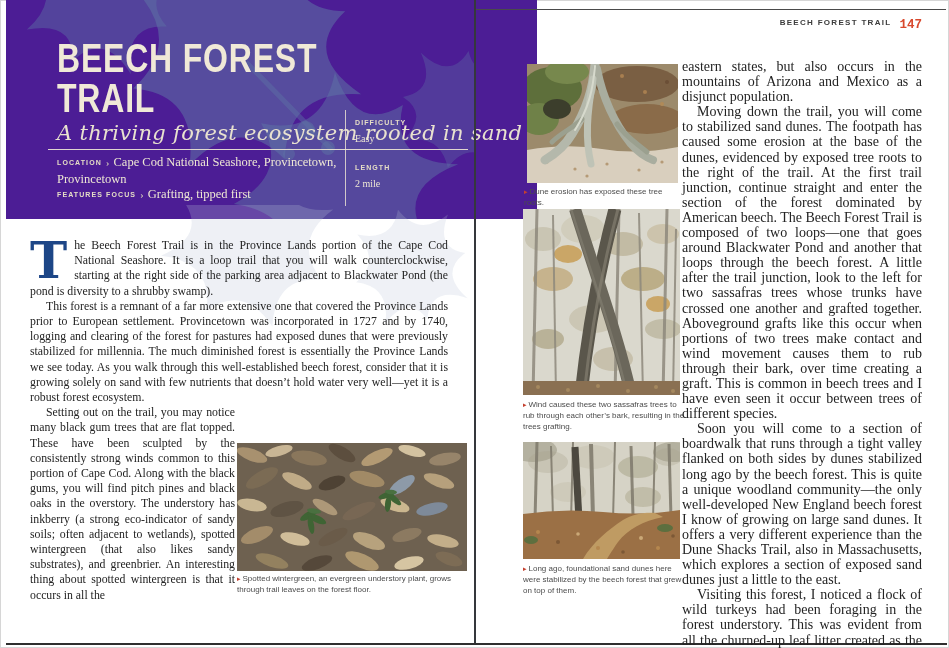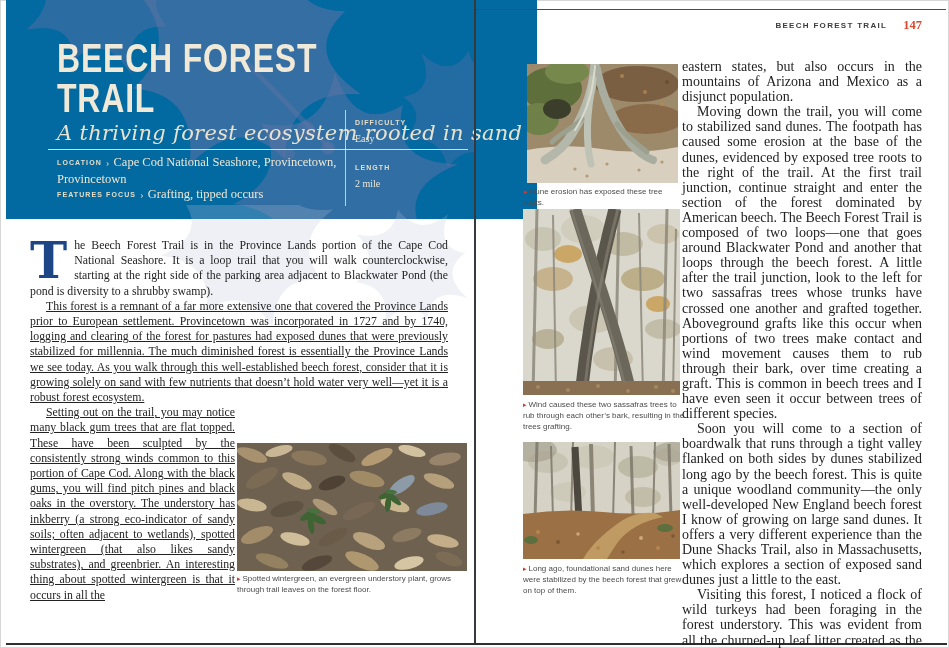--- a/index.html
+++ b/index.html
@@ -1,20 +1,20 @@
 <!DOCTYPE html>
 <html><head>
 <meta charset="utf-8">
 <style>
   html,body{margin:0;padding:0;background:#ffffff;}
   .spread{position:relative;width:949px;height:648px;background:#ffffff;overflow:hidden;
           font-family:"Liberation Serif",serif;box-shadow:inset 0 0 0 1px #d6d6d6;}
 
   
-  .trail-header{position:absolute;left:6px;top:0;width:531px;height:219px;background:#0369a1;overflow:hidden;}
+  .trail-header{position:absolute;left:6px;top:0;width:531px;height:219px;background:#4c1d95;overflow:hidden;}
   .wm{position:absolute;left:0;top:0;}
   .title{position:absolute;left:51px;top:38px;color:#f0e9d7;
          font-family:"Liberation Sans",sans-serif;font-weight:800;font-size:40px;line-height:40px;
          letter-spacing:1px;transform:scaleX(.8);transform-origin:0 0;white-space:nowrap;}
   .subtitle{position:absolute;left:51px;top:121px;color:#e9e2cf;
             font-family:"DejaVu Serif",serif;font-style:italic;font-size:21px;letter-spacing:.3px;white-space:nowrap;}
   .hrule{position:absolute;left:42px;top:149px;width:420px;height:1px;background:rgba(240,233,214,.9);}
   .vrule{position:absolute;left:339px;top:110px;width:1px;height:96px;background:rgba(240,233,214,.8);}
   .info-left{position:absolute;left:51px;top:155px;width:284px;color:#eee7d4;font-size:12.5px;line-height:15.5px;}
   .lbl{font-family:"Liberation Sans",sans-serif;font-weight:700;font-size:7px;letter-spacing:1.1px;
@@ -28,44 +28,44 @@
   .bottom-rule{position:absolute;left:6px;top:643px;width:941px;height:2px;background:#2e2e2e;}
   .top-right-rule{position:absolute;left:476px;top:9px;width:470px;height:1px;background:#4a4a4a;}
 
   
   .wm-below{position:absolute;left:130px;top:205px;z-index:0;opacity:.5;}
 
   
   .left-body{position:absolute;left:30px;top:238px;width:418px;z-index:1;
              font-size:11.8px;line-height:15.2px;color:#232323;text-align:justify;}
   .left-body p{margin:0;}
-  .left-body p.ind{text-indent:16px;text-decoration:underline;}
+  .left-body p.ind{text-indent:16px;}
   .dropcap{float:left;font-family:"DejaVu Serif",serif;font-weight:700;font-size:50px;line-height:41px;
            color:#1d4687;margin:2px 7px 0 0;}
   .narrow{width:205px;}
 
   
   .photo{position:absolute;display:block;}
   .cap{position:absolute;font-family:"Liberation Sans",sans-serif;font-size:8px;line-height:11px;color:#4c4c4c;}
   .cap-arrow{color:#c4402f;font-size:7px;margin-right:2px;}
 
   .photo-leaves{left:237px;top:443px;}
   .cap-left{left:237px;top:573px;width:226px;}
   .ph1{left:527px;top:64px;}
   .cap1{left:524px;top:186px;width:160px;}
   .ph2{left:523px;top:209px;}
   .cap2{left:523px;top:399px;width:162px;}
   .ph3{left:523px;top:442px;}
   .cap3{left:523px;top:563px;width:162px;}
 
   
   .run-head{position:absolute;left:680px;top:18px;width:242px;display:flex;justify-content:flex-end;
-            align-items:center;gap:16px;}
+            align-items:flex-start;gap:8px;}
   .run-title{font-family:"Liberation Sans",sans-serif;font-weight:700;font-size:8px;letter-spacing:1.3px;color:#3c3c3c;}
-  .page-num{font-family:Liberation Serif, serif;font-weight:700;font-size:12.5px;color:#d8492e;}
+  .page-num{font-family:Liberation Mono, monospace;font-weight:700;font-size:12.5px;color:#d8492e;}
 
   .right-body{position:absolute;left:682px;top:59px;width:240px;z-index:1;
               font-size:14px;line-height:15.1px;color:#232323;text-align:justify;}
   .right-body p{margin:0;}
   .right-body p.ind{text-indent:15px;}
 </style>
 </head>
 <body>
 
 <div class="spread">
@@ -89,21 +89,21 @@
     <div class="title">
       <div>BEECH FOREST</div>
       <div>TRAIL</div>
     </div>
     <div class="subtitle">A thriving forest ecosystem rooted in sand</div>
     <div class="hrule"></div>
     <div class="vrule"></div>
 
     <div class="info-left">
       <span class="lbl">LOCATION</span><span class="arr">›</span><span class="val">Cape Cod National Seashore, Provincetown, Provincetown</span><br>
-      <span class="lbl">FEATURES FOCUS</span><span class="arr">›</span><span class="val">Grafting, tipped occurs</span>
+      <span class="lbl">FEATURES FOCUS</span><span class="arr">›</span><span class="val">Grafting, tipped first</span>
     </div>
 
     <div class="info-right">
       <span class="lbl">DIFFICULTY</span>
       <span class="val">Easy</span>
       <span class="lbl">LENGTH</span>
       <span class="val">2 mile</span>
     </div>
   </header>
 

